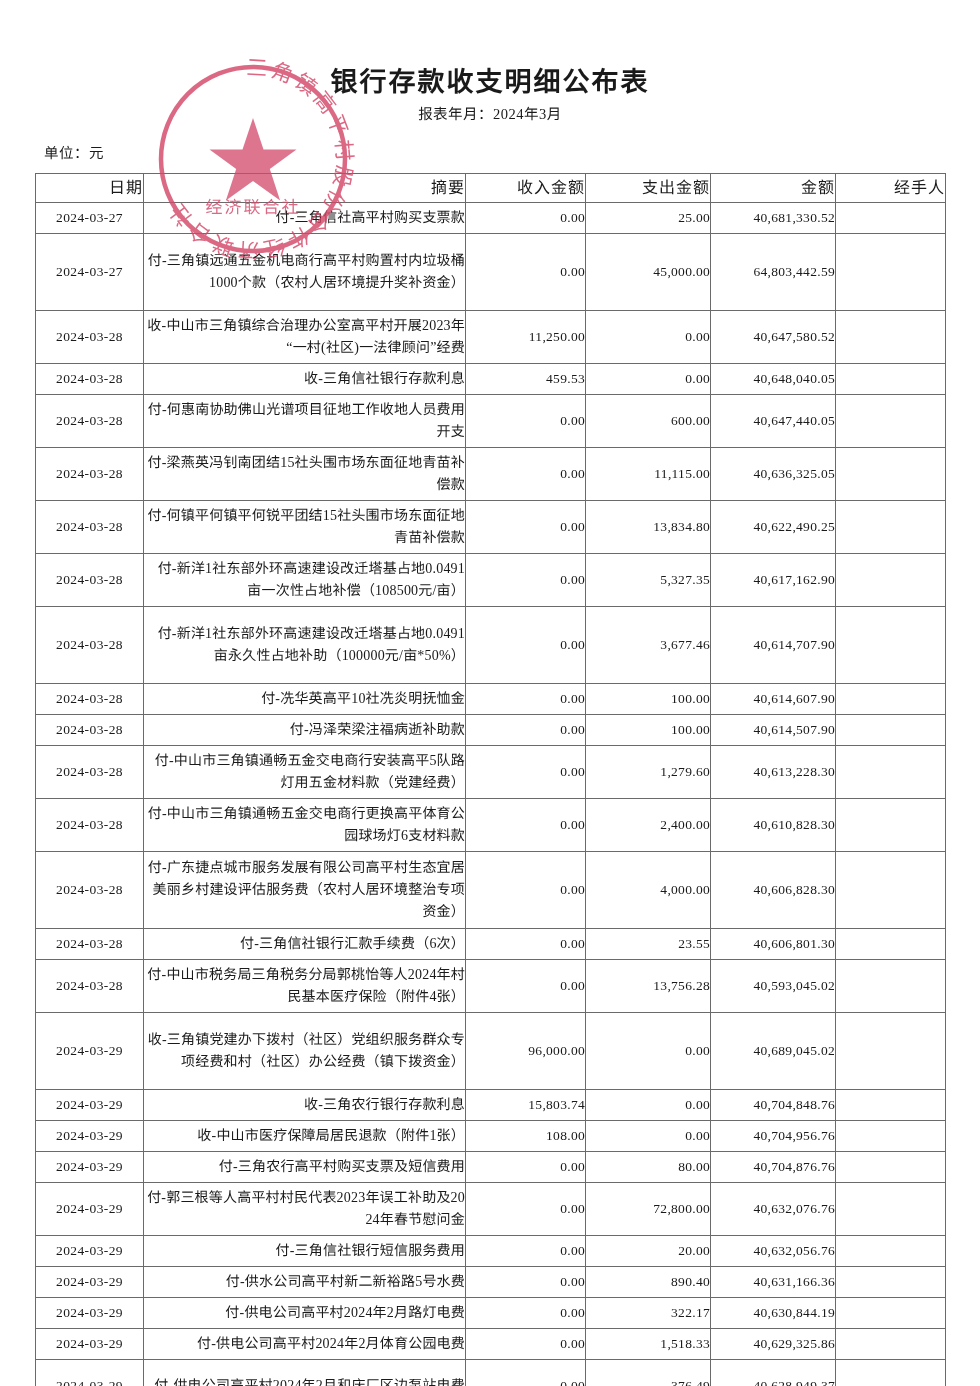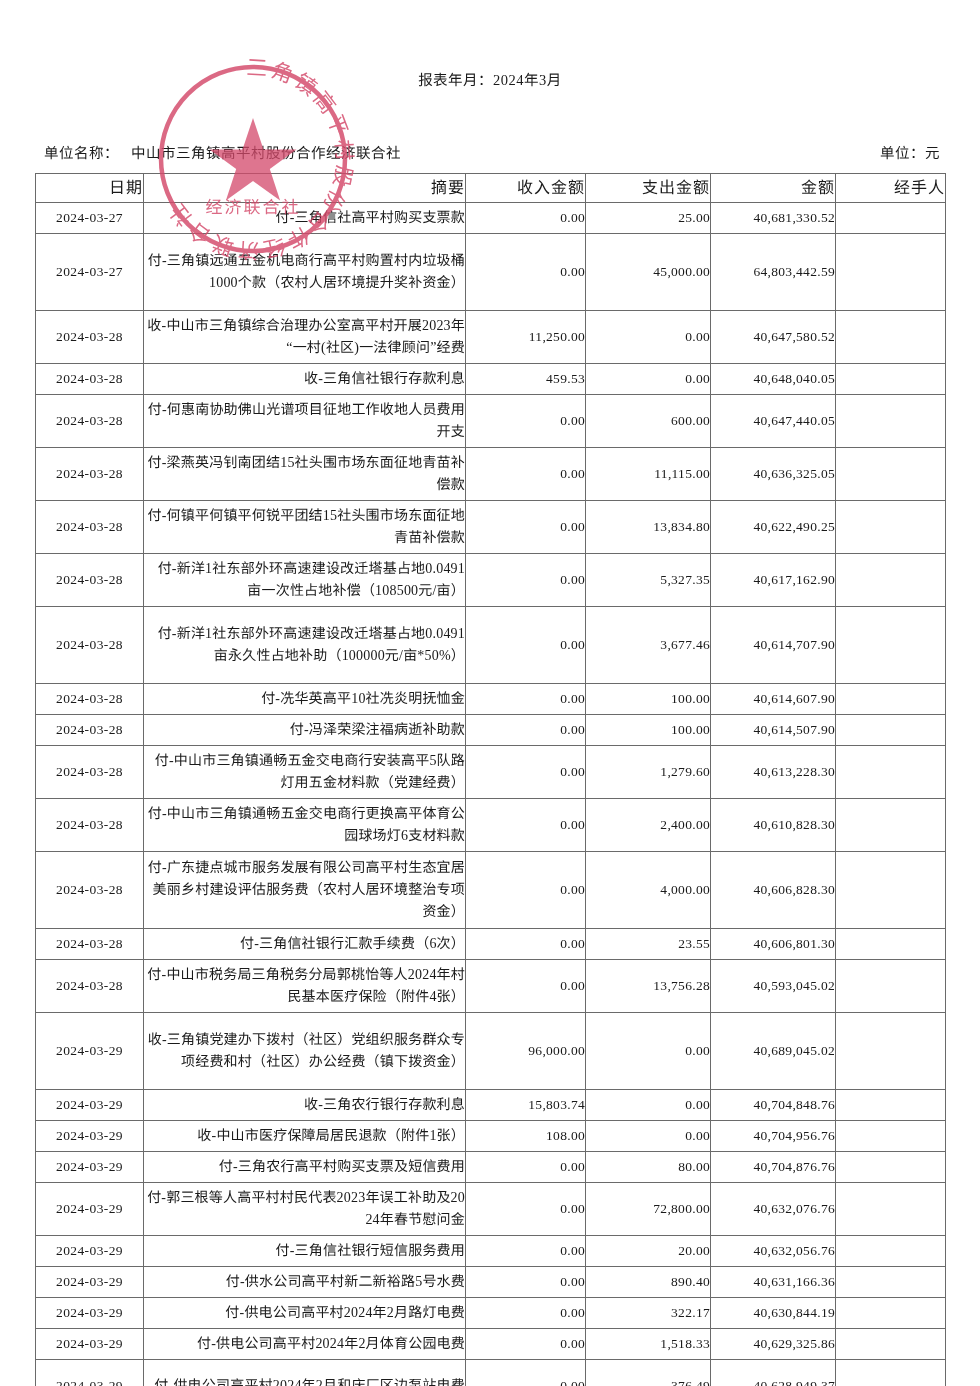--- a/index.html
+++ b/index.html
@@ -154,28 +154,25 @@
       <circle cx="107" cy="107" r="92" fill="none" stroke="#d4496a" stroke-width="4.5"></circle>
       <text font-size="21" fill="#d4496a" font-family="'Liberation Serif','DejaVu Serif',serif" letter-spacing="3">
         <textPath href="#sealArc" startOffset="26%" text-anchor="middle">中山市三角镇高平村股份合作经济联合社</textPath>
       </text>
       <polygon fill="#d4496a" opacity="0.92" points="107,66 117.5,97.5 150.5,97.5 123.8,117 134.1,148.5 107,129 79.9,148.5 90.2,117 63.5,97.5 96.5,97.5"></polygon>
       <text x="107" y="161" text-anchor="middle" font-size="17" fill="#d4496a" font-family="'Liberation Serif','DejaVu Serif',serif" letter-spacing="2">经济联合社</text>
     </svg>
   </div>
 
   <div class="title-block">
+    <div class="doc-title">银行存款收支明细公布表</div>
     <div class="doc-subtitle">报表年月：2024年3月</div>
   </div>
 
   <div class="meta-row">
-    <div class="meta-left">
-      <span class="meta-label">单位名称：</span>
-      <span class="meta-value">中山市三角镇高平村股份合作经济联合社</span>
-    </div>
     <div class="meta-right">单位：元</div>
   </div>
 
   <div class="table-wrap">
     <table class="ledger">
       <colgroup>
         <col class="c-date">
           <col class="c-desc">
           <col class="c-in">
         <col class="c-out">

